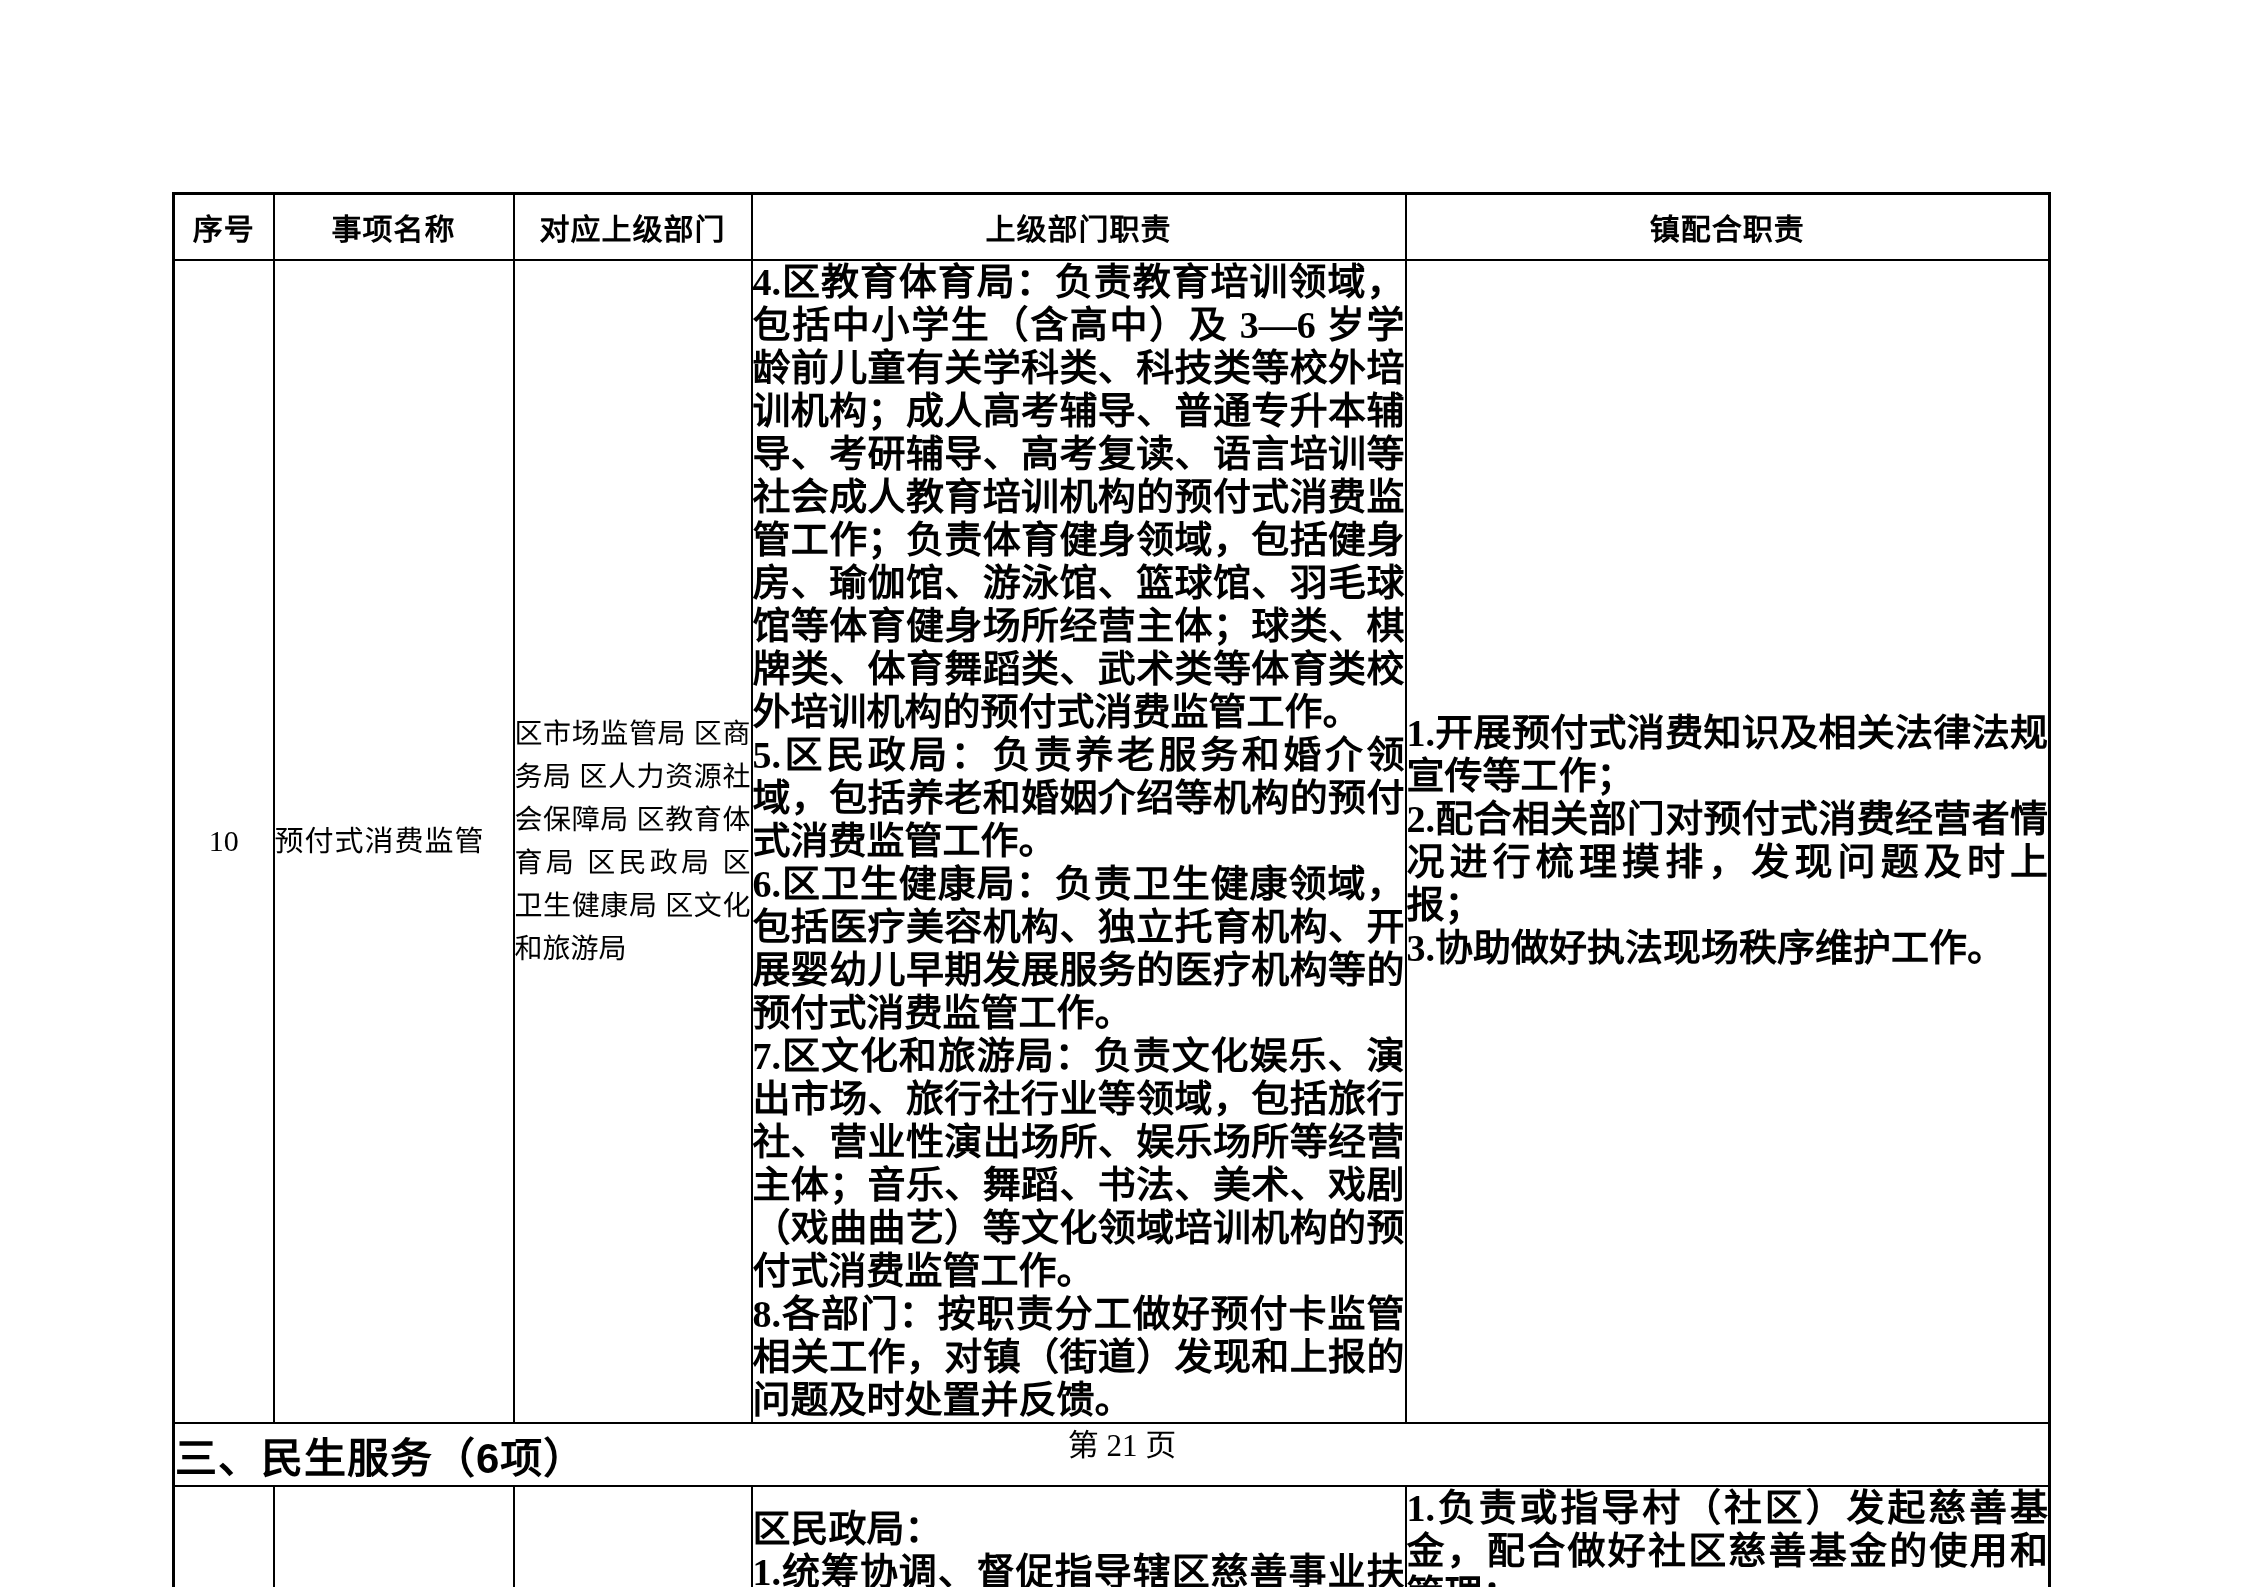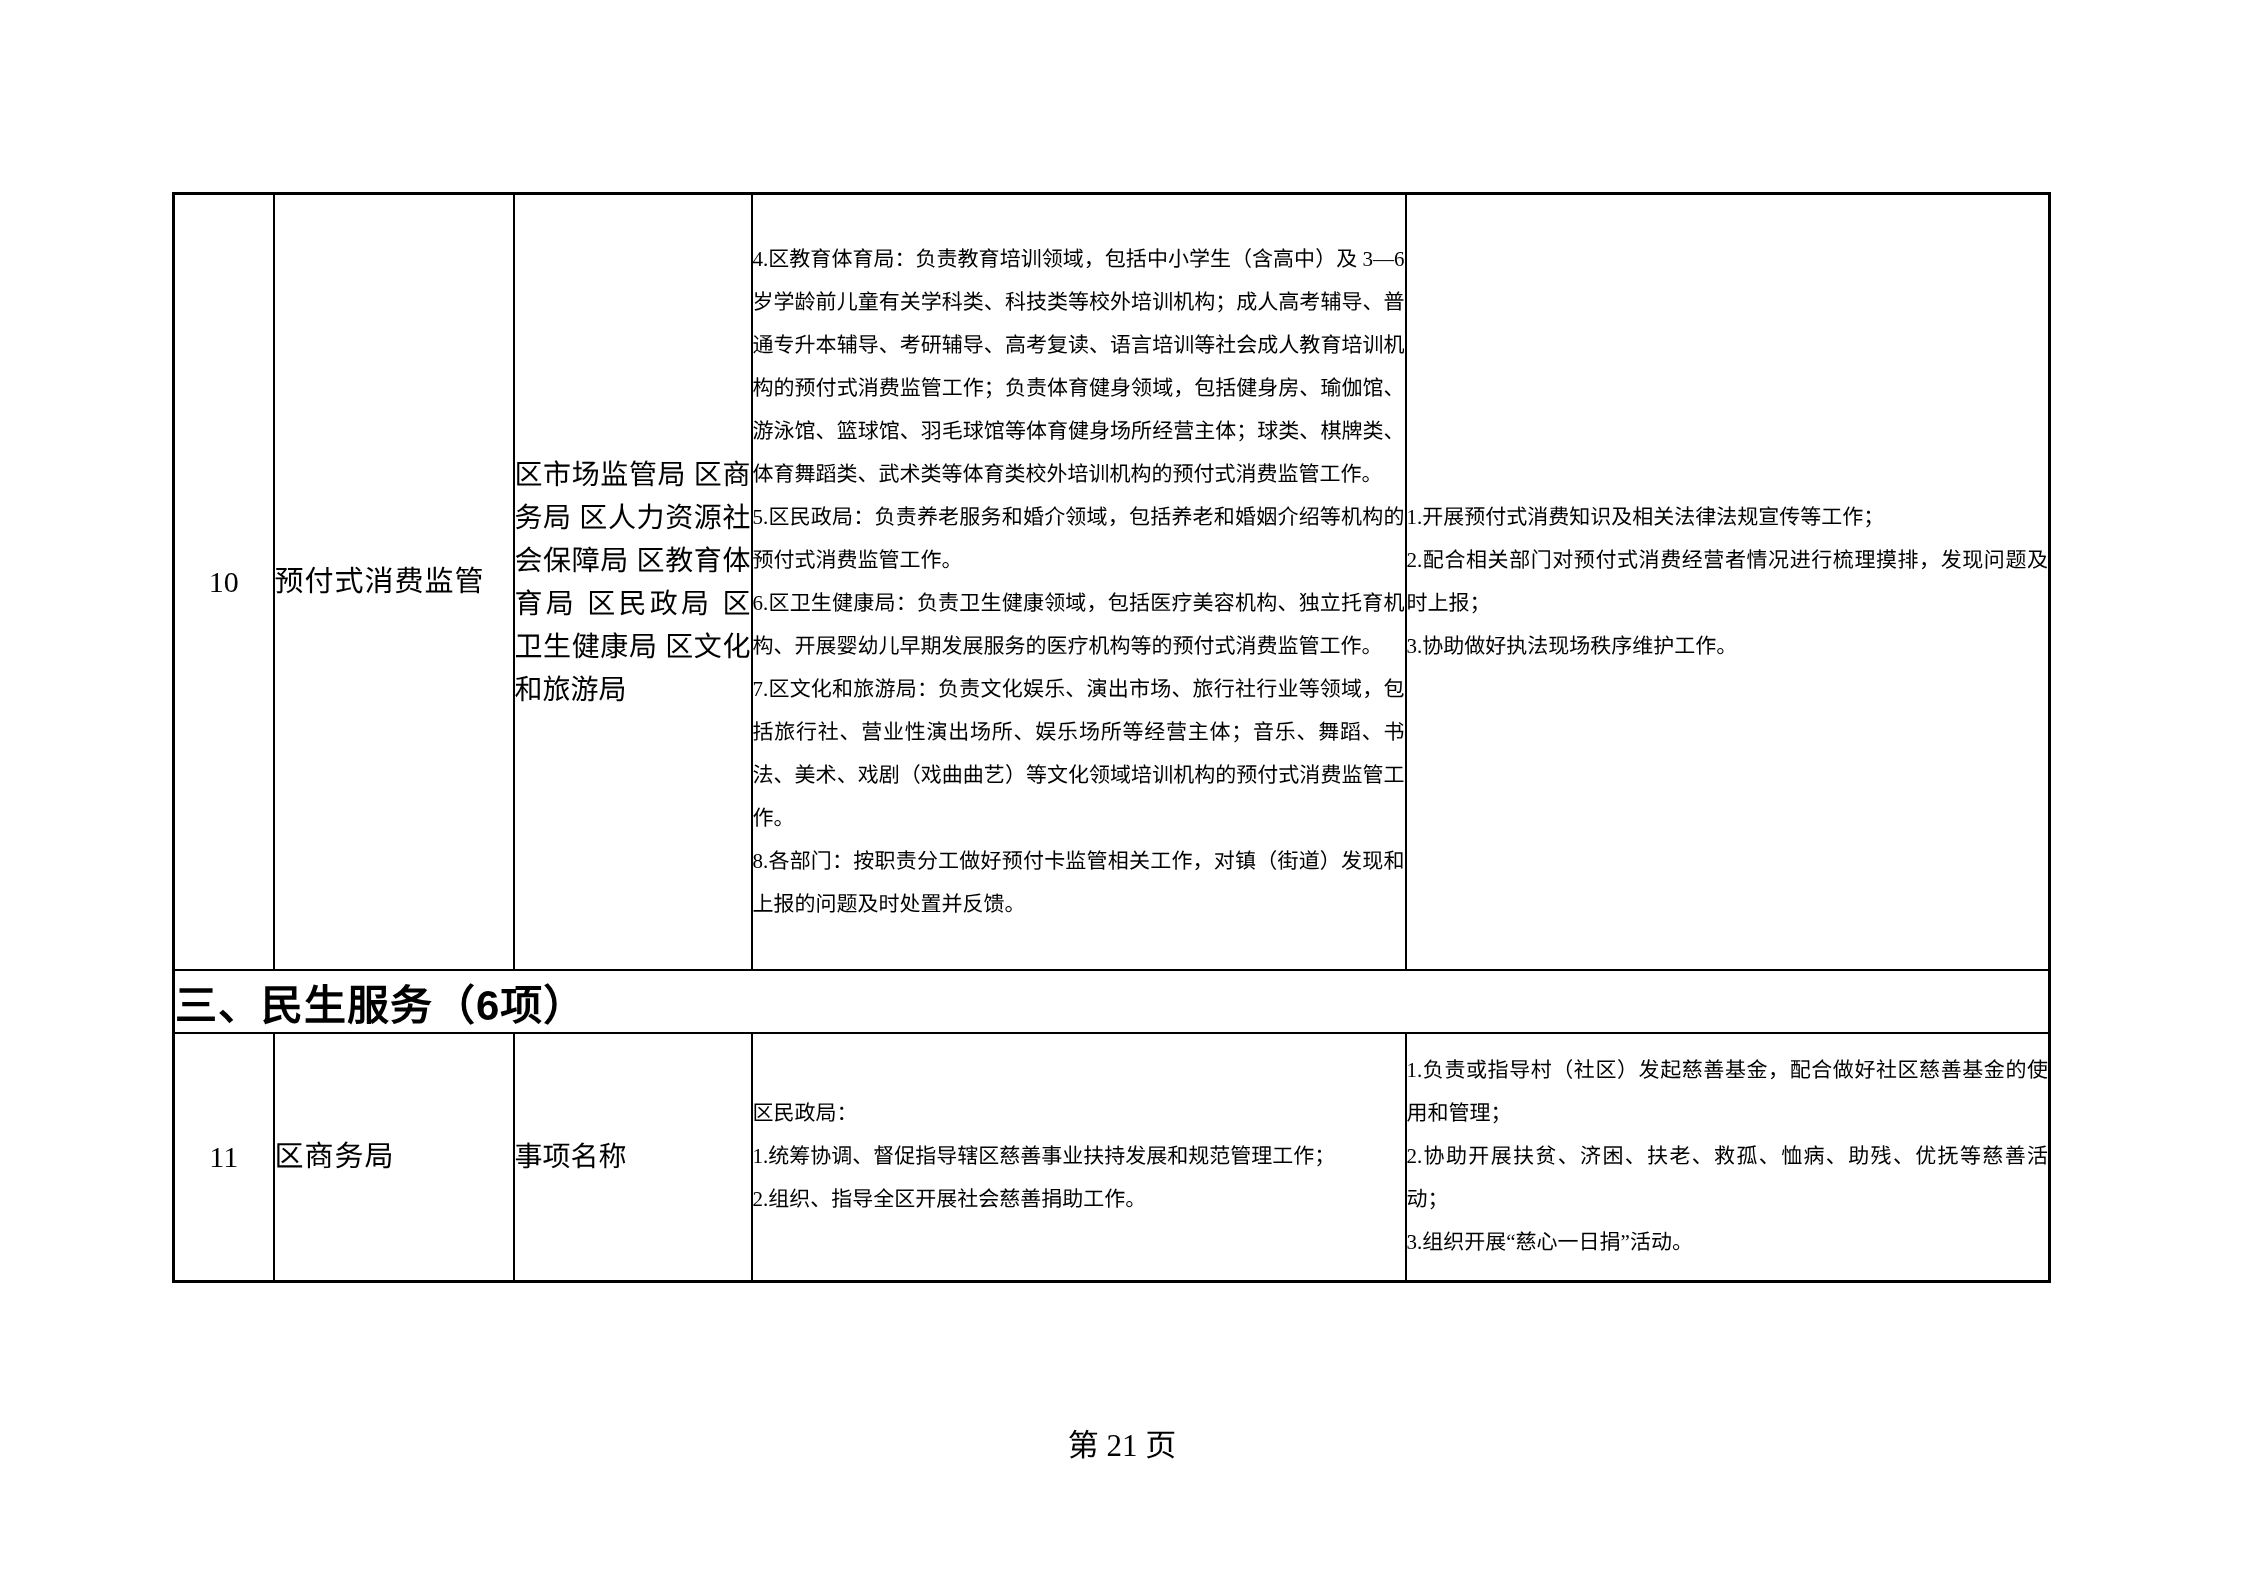--- a/index.html
+++ b/index.html
@@ -56,26 +56,27 @@
   td.c-dept {
     vertical-align: middle;
     font-size: 28px;
     line-height: 43px;
     padding: 0 5px;
     text-align: justify;
     text-justify: inter-ideograph;
   }
   td.c-duties {
     vertical-align: middle;
-    font-size: 21px;
+    font-size: 38px;
     line-height: 43px;
     padding: 2px 9px;
     text-align: justify;
     text-justify: inter-ideograph;
     white-space: pre-line;
+    font-weight: bold;
   }
   tr.row-main   { height: 776px; }
   tr.row-second { height: 249px; }
   td.section-cell {
     height: 55px;
     vertical-align: middle;
     font-family: "Liberation Sans", sans-serif;
     font-weight: bold;
     font-size: 42px;
     padding: 0 0 0 16px;
@@ -99,20 +100,27 @@
   <table class="doc-table">
     <colgroup>
       <col style="width:100px">
       <col style="width:240px">
       <col style="width:238px">
       <col style="width:654px">
       <col style="width:644px">
     </colgroup>
 
     <tbody>
+        <tr>
+      <th class="col-header">序号</th>
+      <th class="col-header">事项名称</th>
+      <th class="col-header">对应上级部门</th>
+      <th class="col-header">上级部门职责</th>
+      <th class="col-header">镇配合职责</th>
+    </tr>
 
     <tr class="row-main">
       <td class="c-index">10</td>
       <td class="c-name">预付式消费监管</td>
       <td class="c-dept">区市场监管局 区商务局 区人力资源社会保障局 区教育体育局 区民政局 区卫生健康局 区文化和旅游局</td>
       <td class="c-duties">4.区教育体育局：负责教育培训领域，包括中小学生（含高中）及 3—6 岁学龄前儿童有关学科类、科技类等校外培训机构；成人高考辅导、普通专升本辅导、考研辅导、高考复读、语言培训等社会成人教育培训机构的预付式消费监管工作；负责体育健身领域，包括健身房、瑜伽馆、游泳馆、篮球馆、羽毛球馆等体育健身场所经营主体；球类、棋牌类、体育舞蹈类、武术类等体育类校外培训机构的预付式消费监管工作。
 5.区民政局：负责养老服务和婚介领域，包括养老和婚姻介绍等机构的预付式消费监管工作。
 6.区卫生健康局：负责卫生健康领域，包括医疗美容机构、独立托育机构、开展婴幼儿早期发展服务的医疗机构等的预付式消费监管工作。
 7.区文化和旅游局：负责文化娱乐、演出市场、旅行社行业等领域，包括旅行社、营业性演出场所、娱乐场所等经营主体；音乐、舞蹈、书法、美术、戏剧（戏曲曲艺）等文化领域培训机构的预付式消费监管工作。
 8.各部门：按职责分工做好预付卡监管相关工作，对镇（街道）发现和上报的问题及时处置并反馈。</td>

